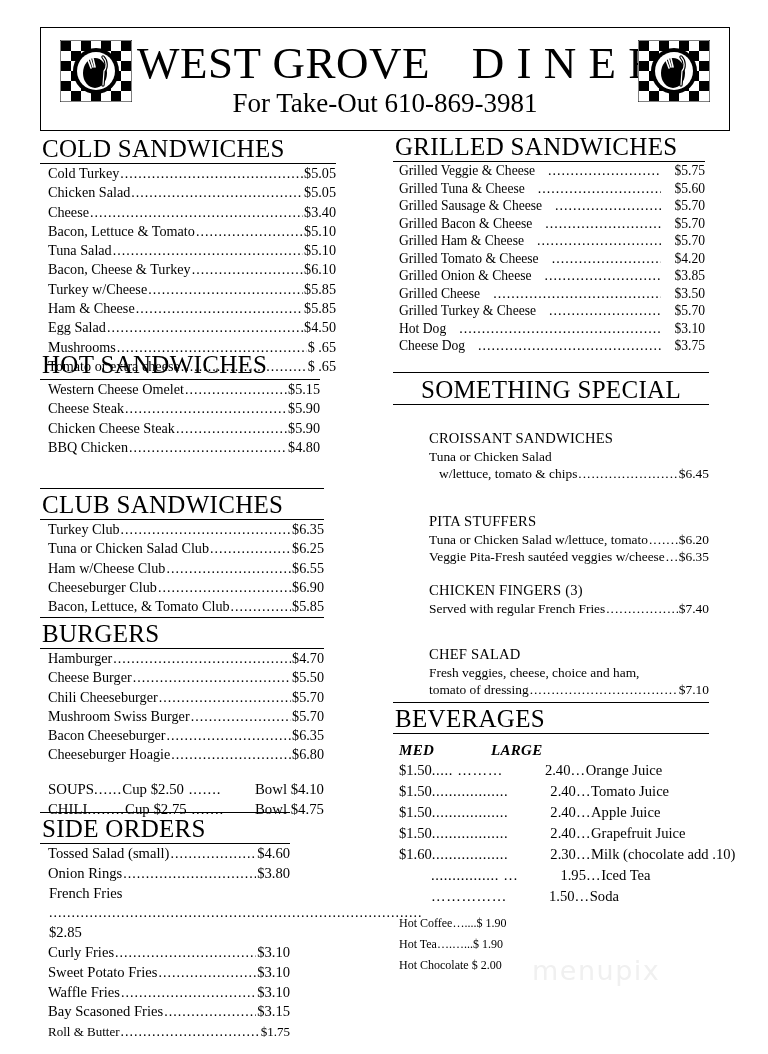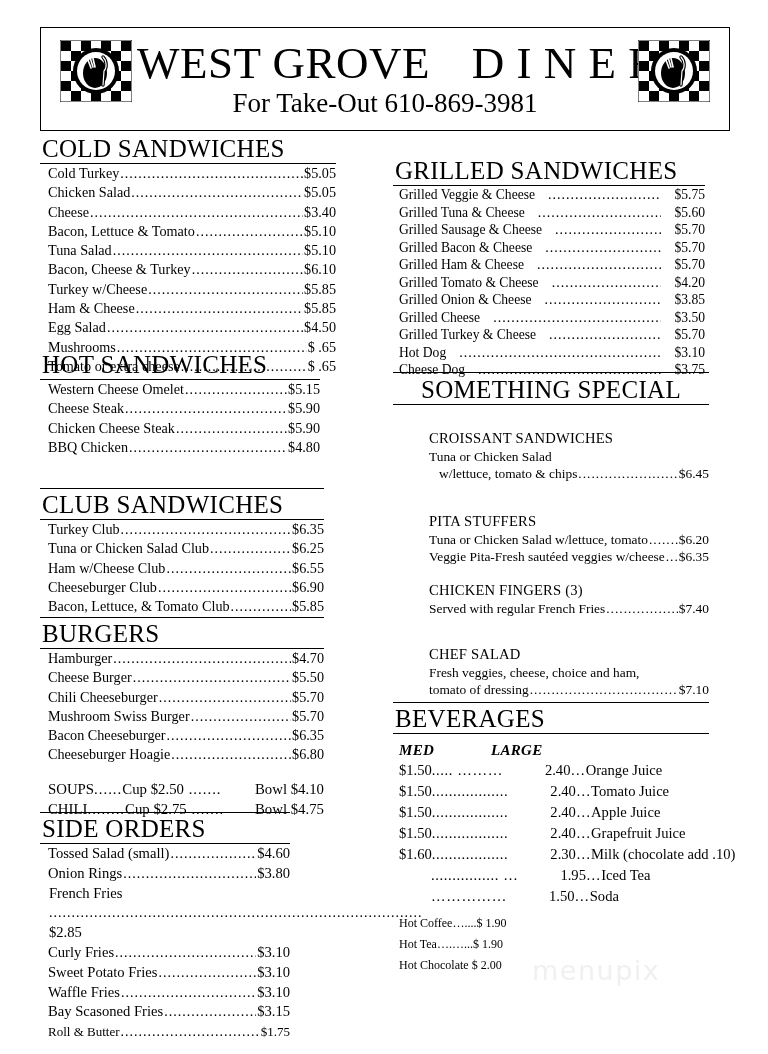--- a/index.html
+++ b/index.html
@@ -315,21 +315,21 @@
           <span class="pr">$  .65</span>
         </div>
       <div class="row">
           <span class="nm">Tomato or extra cheese</span>
           <span class="dots">...................................................................................</span>
           <span class="pr">$  .65</span>
         </div>
     </div>
   </div>
 
-  <div class="col-right" style="top:132px;margin-top:24px;">
+  <div class="col-right" style="top:132px;">
     <div class="sec-head">GRILLED SANDWICHES</div>
     <div class="rule-bot"></div>
     <div class="items">
       <div class="row">
           <span class="nm">Grilled Veggie &amp; Cheese</span>
           <span class="dots">...................................................................................</span>
           <span class="pr">$5.75</span>
         </div>
       <div class="row">
           <span class="nm">Grilled Tuna &amp; Cheese</span>

